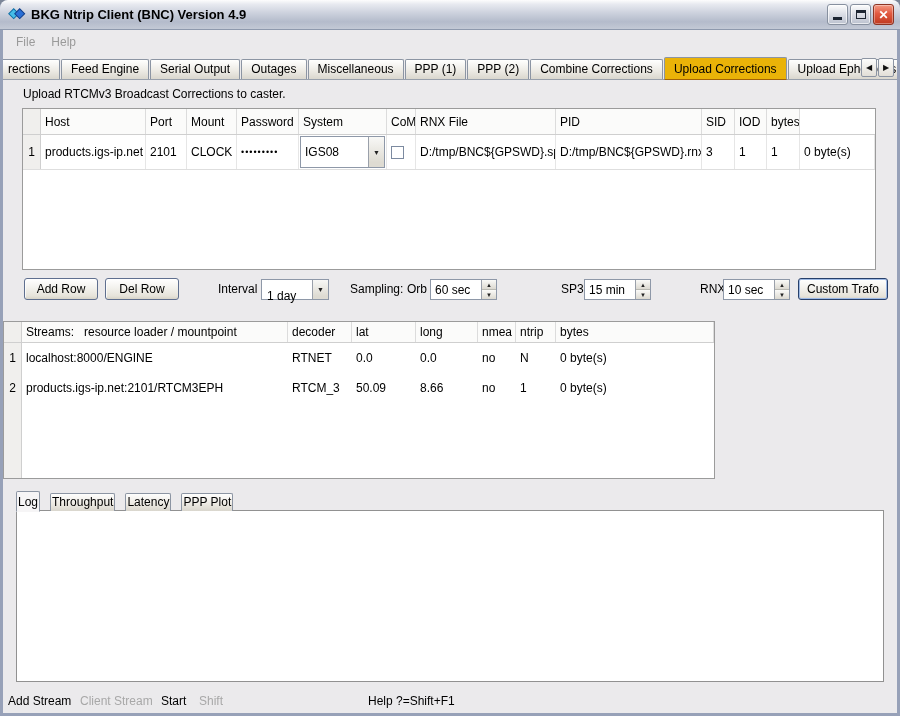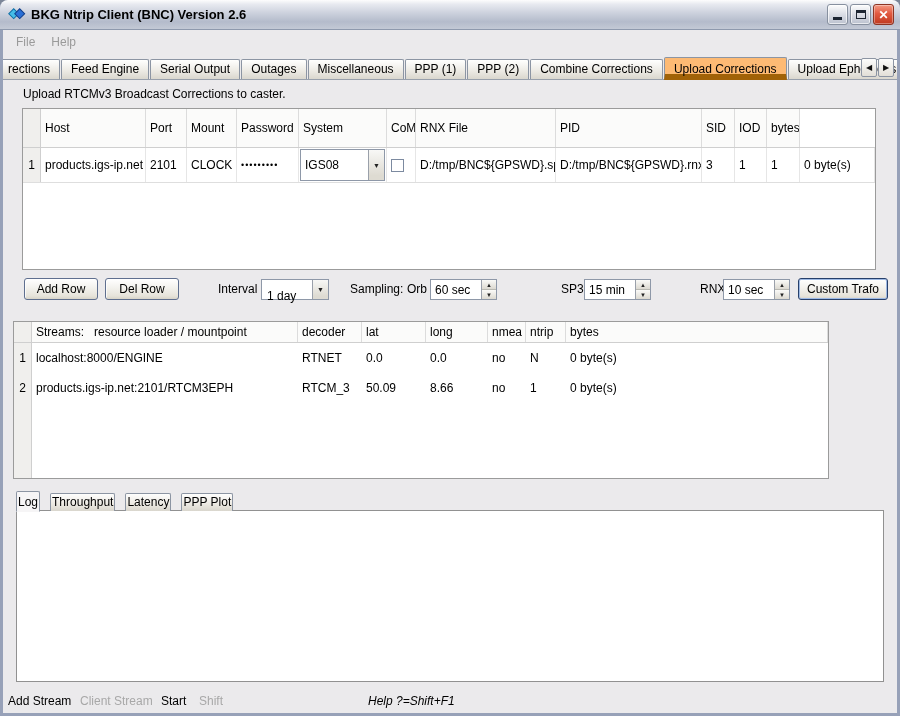--- a/index.html
+++ b/index.html
@@ -45,38 +45,38 @@
   
   .tabbar { position:absolute; top:26px; left:0; right:0; height:24px; display:flex; align-items:flex-end; border-bottom:1px solid #98a0ac; }
   .tab {
     height:20px; line-height:19px; padding:0 9px; margin-right:1px; white-space:nowrap;
     background:linear-gradient(#fffffe,#edebe5 55%,#dad7ce);
     border:1px solid #8c95a3; border-bottom:none; border-radius:2px 2px 0 0;
   }
   .tab.clipped { border-left:none; border-top-left-radius:0; padding-left:5px; }
   .tab.active {
     height:23px; line-height:22px; margin-bottom:-1px; position:relative; z-index:2;
-    background:#fdba74; border-bottom:6px solid #a16207;
+    background:#eab308; border-bottom:1px solid #a16207;
   }
   .tab-scroll { position:absolute; right:3px; bottom:2px; display:flex; gap:1px; z-index:3; }
   .scrollbtn {
     width:16px; height:19px; display:flex; align-items:center; justify-content:center;
     font-size:8px; color:#111;
     background:linear-gradient(#fcfcfb,#e2dfd7); border:1px solid #8c95a3; border-radius:2px;
   }
 
   .caption { position:absolute; top:57px; left:20px; }
 
   
   .upload-table {
     position:absolute; top:78px; left:19px; width:854px; height:162px;
     background:#fff; border:1px solid #9b9b9b; display:flex; flex-direction:column;
   }
   .up-grid { display:grid; grid-template-columns:18px 105px 41px 50px 62px 88px 29px 140px 146px 33px 32px 33px 1fr; }
-  .up-head { height:39px; border-bottom:1px solid #cfcfcf; flex:none; }
+  .up-head { height:26px; border-bottom:1px solid #cfcfcf; flex:none; }
   .hcell { display:flex; align-items:center; padding:0 4px; border-right:1px solid #dcdcdc; background:#fbfbfa; overflow:hidden; white-space:nowrap; }
   .corner { background:#f0efed; border-right:1px solid #cfcfcf; }
   .up-row { height:35px; border-bottom:1px solid #dedede; flex:none; }
   .rnum { display:flex; align-items:center; justify-content:center; background:#f0efed; border-right:1px solid #cfcfcf; }
   .cell { display:flex; align-items:center; padding:0 4px; border-right:1px solid #e6e6e6; overflow:hidden; white-space:nowrap; }
   .cell.pw { font-size:9px; letter-spacing:1px; }
   .cell.syscell { padding:1px; }
   .cell.comcell { justify-content:flex-start; padding-left:4px; }
   .up-fill { flex:1; background:#fff; }
 
@@ -101,21 +101,21 @@
   .combo-inline .combo-val { padding:16px 5px; }
   .spin { position:absolute; top:2px; height:21px; display:flex; background:#fff; border:1px solid #8e98a8; }
   .spin-val { flex:1; display:flex; align-items:center; padding:0 4px; white-space:nowrap; }
   .spin-arrows { width:15px; display:flex; flex-direction:column; border-left:1px solid #9aa0aa; }
   .spin-up,.spin-down { flex:1; display:flex; align-items:center; justify-content:center; font-size:6px; line-height:1; color:#222;
     background:linear-gradient(180deg,#fafaf8,#dcd9d0); }
   .spin-up { border-bottom:1px solid #b9b9b2; }
 
   
   .streams-table {
-    position:absolute; top:291px; left:10px; width:816px; height:158px;
+    position:absolute; top:291px; left:0; width:712px; height:158px;
     background:#fff; border:1px solid #9b9b9b; display:flex; flex-direction:column;
   }
   .st-grid { display:grid; grid-template-columns:18px 266px 64px 64px 62px 38px 40px 1fr; }
   .st-head { height:21px; border-bottom:1px solid #cfcfcf; flex:none; }
   .st-head .hcell.pre { white-space:pre; }
   .st-row { height:30px; flex:none; }
   .st-row .cell { border-right:none; }
   .st-fill { flex:1; display:grid; grid-template-columns:18px 1fr; }
   .st-fill .stripe { background:#f0efed; border-right:1px solid #cfcfcf; }
   .st-fill .rest { background:#fff; }
@@ -140,21 +140,21 @@
 
 <div class="window">
 
   <div class="titlebar">
     <span class="app-icon">
       <svg width="18" height="18" viewBox="0 0 18 18">
         <rect x="2.2" y="4.2" width="7" height="7" transform="rotate(45 5.7 7.7)" fill="#45bde8" stroke="#0f6ea6" stroke-width="1"></rect>
         <rect x="8.2" y="4.2" width="7" height="7" transform="rotate(45 11.7 7.7)" fill="#2a6fd6" stroke="#123f8a" stroke-width="1"></rect>
       </svg>
     </span>
-    <span class="title">BKG Ntrip Client (BNC) Version 2.6</span>
+    <span class="title">BKG Ntrip Client (BNC) Version 4.9</span>
     <span class="win-btns">
       <span class="wbtn">
           <span class="glyph-min"></span>
         </span>
       <span class="wbtn">
           <span class="glyph-max"></span>
         </span>
       <span class="wbtn close">✕</span>
     </span>
   </div>
@@ -310,17 +310,17 @@
       <div class="btab">Latency</div>
       <div class="btab">PPP Plot</div>
     </div>
     <div class="log-pane"></div>
 
     <div class="statusbar">
       <span class="sb" style="left:5px;">Add Stream</span>
       <span class="sb disabled" style="left:77px;">Client Stream</span>
       <span class="sb" style="left:158px;">Start</span>
       <span class="sb disabled" style="left:196px;">Shift</span>
-      <span class="sb" style="left:365px;font-style:italic;">Help ?=Shift+F1</span>
+      <span class="sb" style="left:365px;">Help ?=Shift+F1</span>
     </div>
 
   </div>
 </div>
 
 </body></html>

